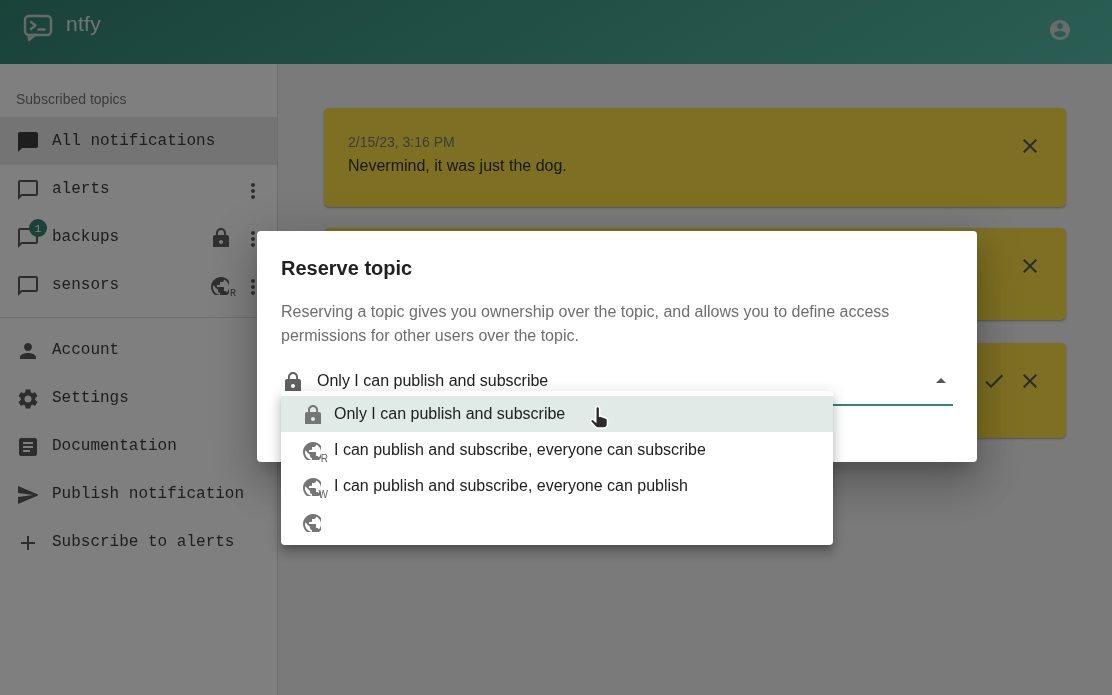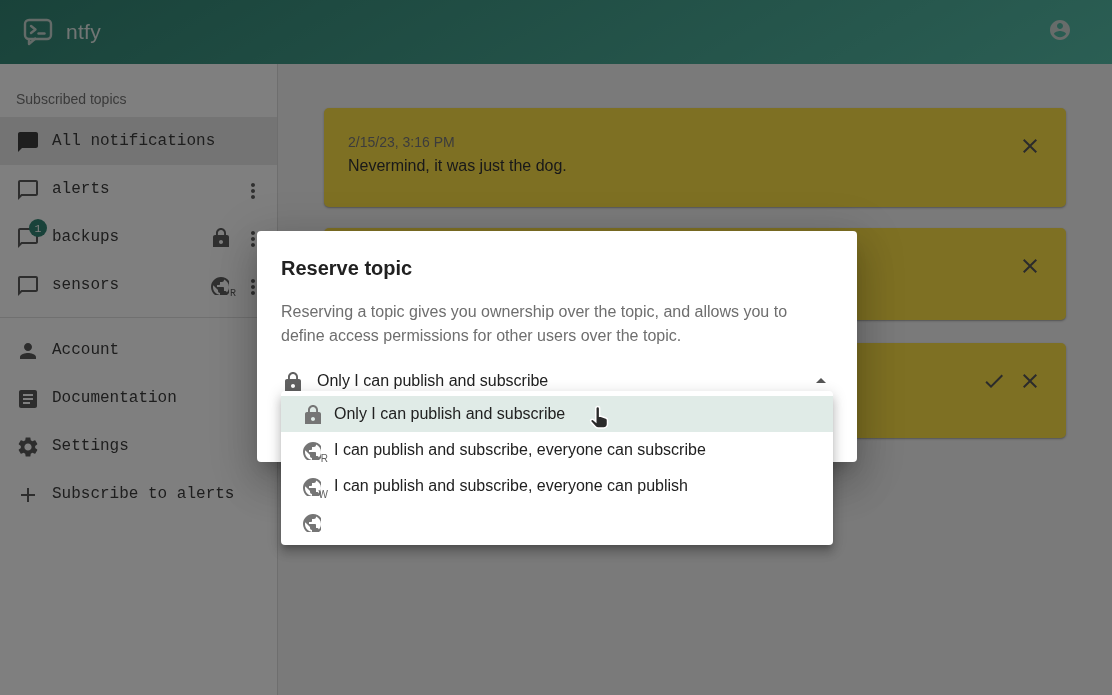--- a/index.html
+++ b/index.html
@@ -3,21 +3,21 @@
 <meta charset="utf-8">
 <style>
   * { margin:0; padding:0; box-sizing:border-box; }
   html,body { width:1112px; height:695px; overflow:hidden; }
   body { font-family:"Liberation Sans", sans-serif; background:#f5f5f5; position:relative; }
 
   
   .app-header{
     position:absolute; top:0; left:0; width:1112px; height:64px;
     background:linear-gradient(150deg,#338574 0%,#56bda8 100%);
-    display:flex; align-items:center; padding:12px 16px; z-index:1;
+    display:flex; padding:12px 16px; z-index:1;
   }
   .logo-box{ width:32px; height:32px; margin:0 12px 0 6px; }
   .app-title{ color:#e3ebe8; font-size:21px; font-weight:500; letter-spacing:.3px; }
   .header-spacer{ flex:1; }
   .account-btn{ background:none; border:none; width:40px; height:40px; cursor:pointer;
     display:flex; align-items:center; justify-content:center; margin-right:14px; }
   .account-btn svg{ width:28px; height:28px; fill:#cfd9d5; }
 
   
   .sidebar{
@@ -60,21 +60,21 @@
   .card-btn{ position:absolute; top:25px; background:none; border:none; width:24px;
     height:24px; cursor:pointer; display:flex; align-items:center; justify-content:center; }
   .card-btn svg{ width:22px; height:22px; fill:#575757; }
   .btn-close{ right:25px; }
   .btn-check{ right:61px; }
 
   
   .backdrop{ position:absolute; inset:0; background:rgba(0,0,0,0.5); z-index:10; }
 
   
-  .dialog{ position:absolute; left:257px; top:231px; width:600px; height:231px;
+  .dialog{ position:absolute; left:257px; top:231px; width:720px; height:231px;
     background:#fff; border-radius:4px; z-index:20; padding:16px 24px;
     box-shadow:0 11px 15px -7px rgba(0,0,0,.2), 0 24px 38px 3px rgba(0,0,0,.14),
                0 9px 46px 8px rgba(0,0,0,.12); }
   .dlg-title{ font-size:20px; font-weight:600; color:#212121; margin-top:7px; line-height:28px; }
   .dlg-desc{ margin-top:18px; font-size:16px; color:#6e6e6e; line-height:24px; }
   .dlg-select{ margin-top:16px; display:flex; align-items:center; height:42px;
     border-bottom:2px solid #338574; cursor:pointer; padding-bottom:6px; }
   .dlg-select .sel-icon svg{ width:20px; height:20px; fill:#616161; display:block; }
   .dlg-select .sel-value{ margin-left:16px; font-size:16px; color:#212121; flex:1; }
   .dlg-select .sel-arrow svg{ width:24px; height:24px; fill:#555; display:block; }
@@ -230,29 +230,35 @@
   <hr class="divider">
 
   <div class="side-item">
     <span class="itm-icon"><svg>
           <use href="#i-person"></use>
         </svg></span>
     <span class="lbl">Account</span>
   </div>
   <div class="side-item">
     <span class="itm-icon"><svg>
+          <use href="#i-gear"></use>
+        </svg></span>
+    <span class="lbl">Settings</span>
+  </div>
+  <div class="side-item">
+    <span class="itm-icon"><svg>
           <use href="#i-article"></use>
         </svg></span>
     <span class="lbl">Documentation</span>
   </div>
   <div class="side-item">
     <span class="itm-icon"><svg>
-          <use href="#i-gear"></use>
-        </svg></span>
-    <span class="lbl">Settings</span>
+          <use href="#i-send"></use>
+        </svg></span>
+    <span class="lbl">Publish notification</span>
   </div>
   <div class="side-item">
     <span class="itm-icon"><svg>
           <use href="#i-plus"></use>
         </svg></span>
     <span class="lbl">Subscribe to alerts</span>
   </div>
 </aside>
 
 <main class="main-area">

